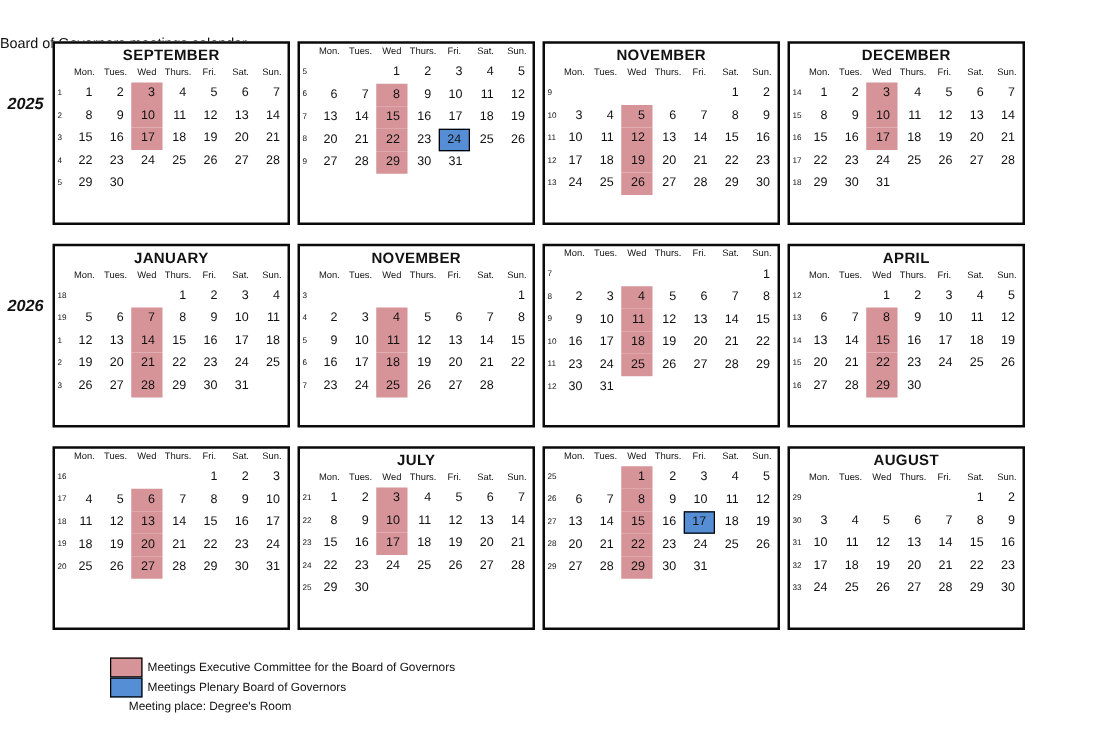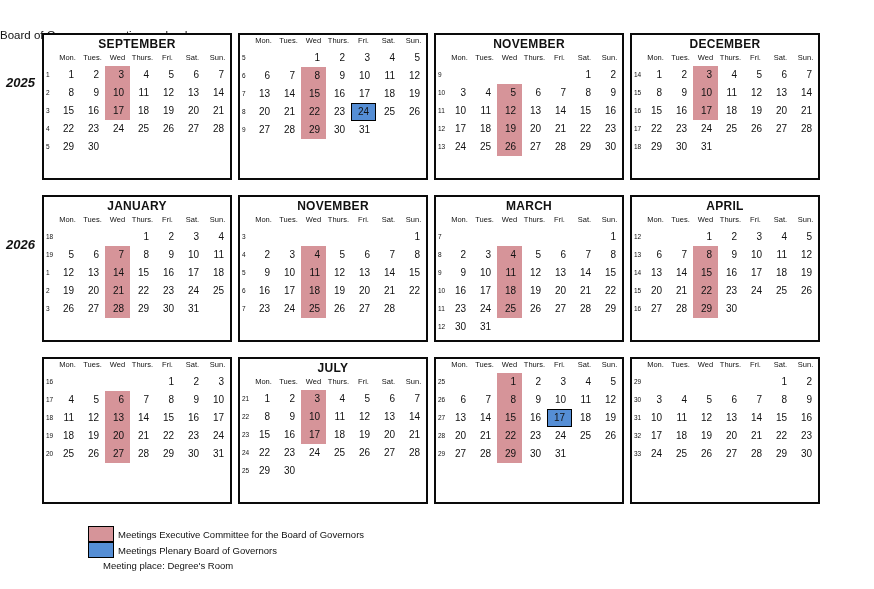--- a/index.html
+++ b/index.html
@@ -473,21 +473,20 @@
         <span class="day-cell"></span>
         <span class="day-cell"></span>
         <span class="day-cell"></span>
         <span class="day-cell"></span>
         <span class="day-cell"></span>
         <span class="day-cell"></span>
         <span class="day-cell"></span>
       </div>
     </div>
     <div class="month-box">
-      <div class="month-title">MARCH</div>
       <div class="hdr-row">
         <span class="hdr-cell"></span>
         <span class="hdr-cell">Mon.</span>
         <span class="hdr-cell">Tues.</span>
         <span class="hdr-cell">Wed</span>
         <span class="hdr-cell">Thurs.</span>
         <span class="hdr-cell">Fri.</span>
         <span class="hdr-cell">Sat.</span>
         <span class="hdr-cell">Sun.</span>
       </div>
@@ -836,20 +835,21 @@
         <span class="day-cell"></span>
         <span class="day-cell"></span>
         <span class="day-cell"></span>
         <span class="day-cell"></span>
         <span class="day-cell"></span>
         <span class="day-cell"></span>
         <span class="day-cell"></span>
       </div>
     </div>
     <div class="month-box">
+      <div class="month-title">AUGUST</div>
       <div class="hdr-row">
         <span class="hdr-cell"></span>
         <span class="hdr-cell">Mon.</span>
         <span class="hdr-cell">Tues.</span>
         <span class="hdr-cell">Wed</span>
         <span class="hdr-cell">Thurs.</span>
         <span class="hdr-cell">Fri.</span>
         <span class="hdr-cell">Sat.</span>
         <span class="hdr-cell">Sun.</span>
       </div>

